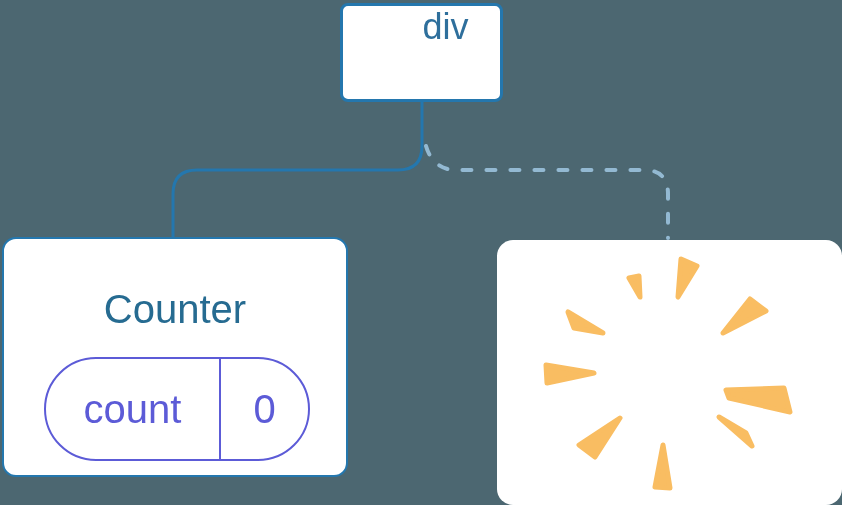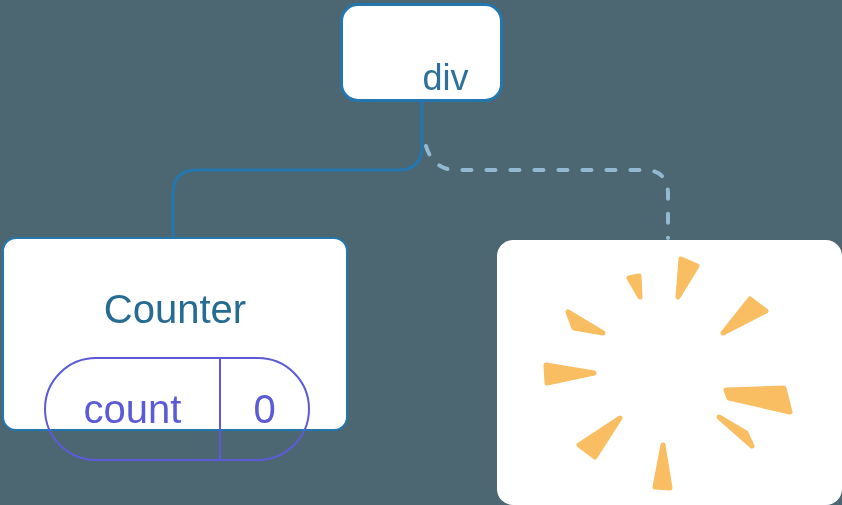--- a/index.html
+++ b/index.html
@@ -29,33 +29,33 @@
     stroke-linecap: round;
     stroke-dasharray: 9 15;
   }
   .node-div {
     position: absolute;
     left: 340px; top: 3px;
     width: 163px; height: 99px;
     box-sizing: border-box;
     background: var(--card-bg, #fff);
     border: 3px solid var(--blue-border, #2477ae);
-    border-radius: 18px;
+    border-radius: 8px;
     display: flex;
-    align-items: flex-end;
+    align-items: flex-start;
     justify-content: center;
     font-size: 36px;
     font-weight: 500;
     color: var(--blue-text, #2e6f9c);
     padding-left: 48px;
   }
   .counter-card {
     position: absolute;
     left: 2px; top: 237px;
-    width: 346px; height: 194px;
+    width: 346px; height: 240px;
     box-sizing: border-box;
     background: var(--card-bg, #fff);
     border: 2px solid var(--blue-border, #2477ae);
     border-radius: 14px;
   }
   .counter-title {
     position: absolute;
     left: 0; top: 48px;
     width: 100%;
     text-align: center;

